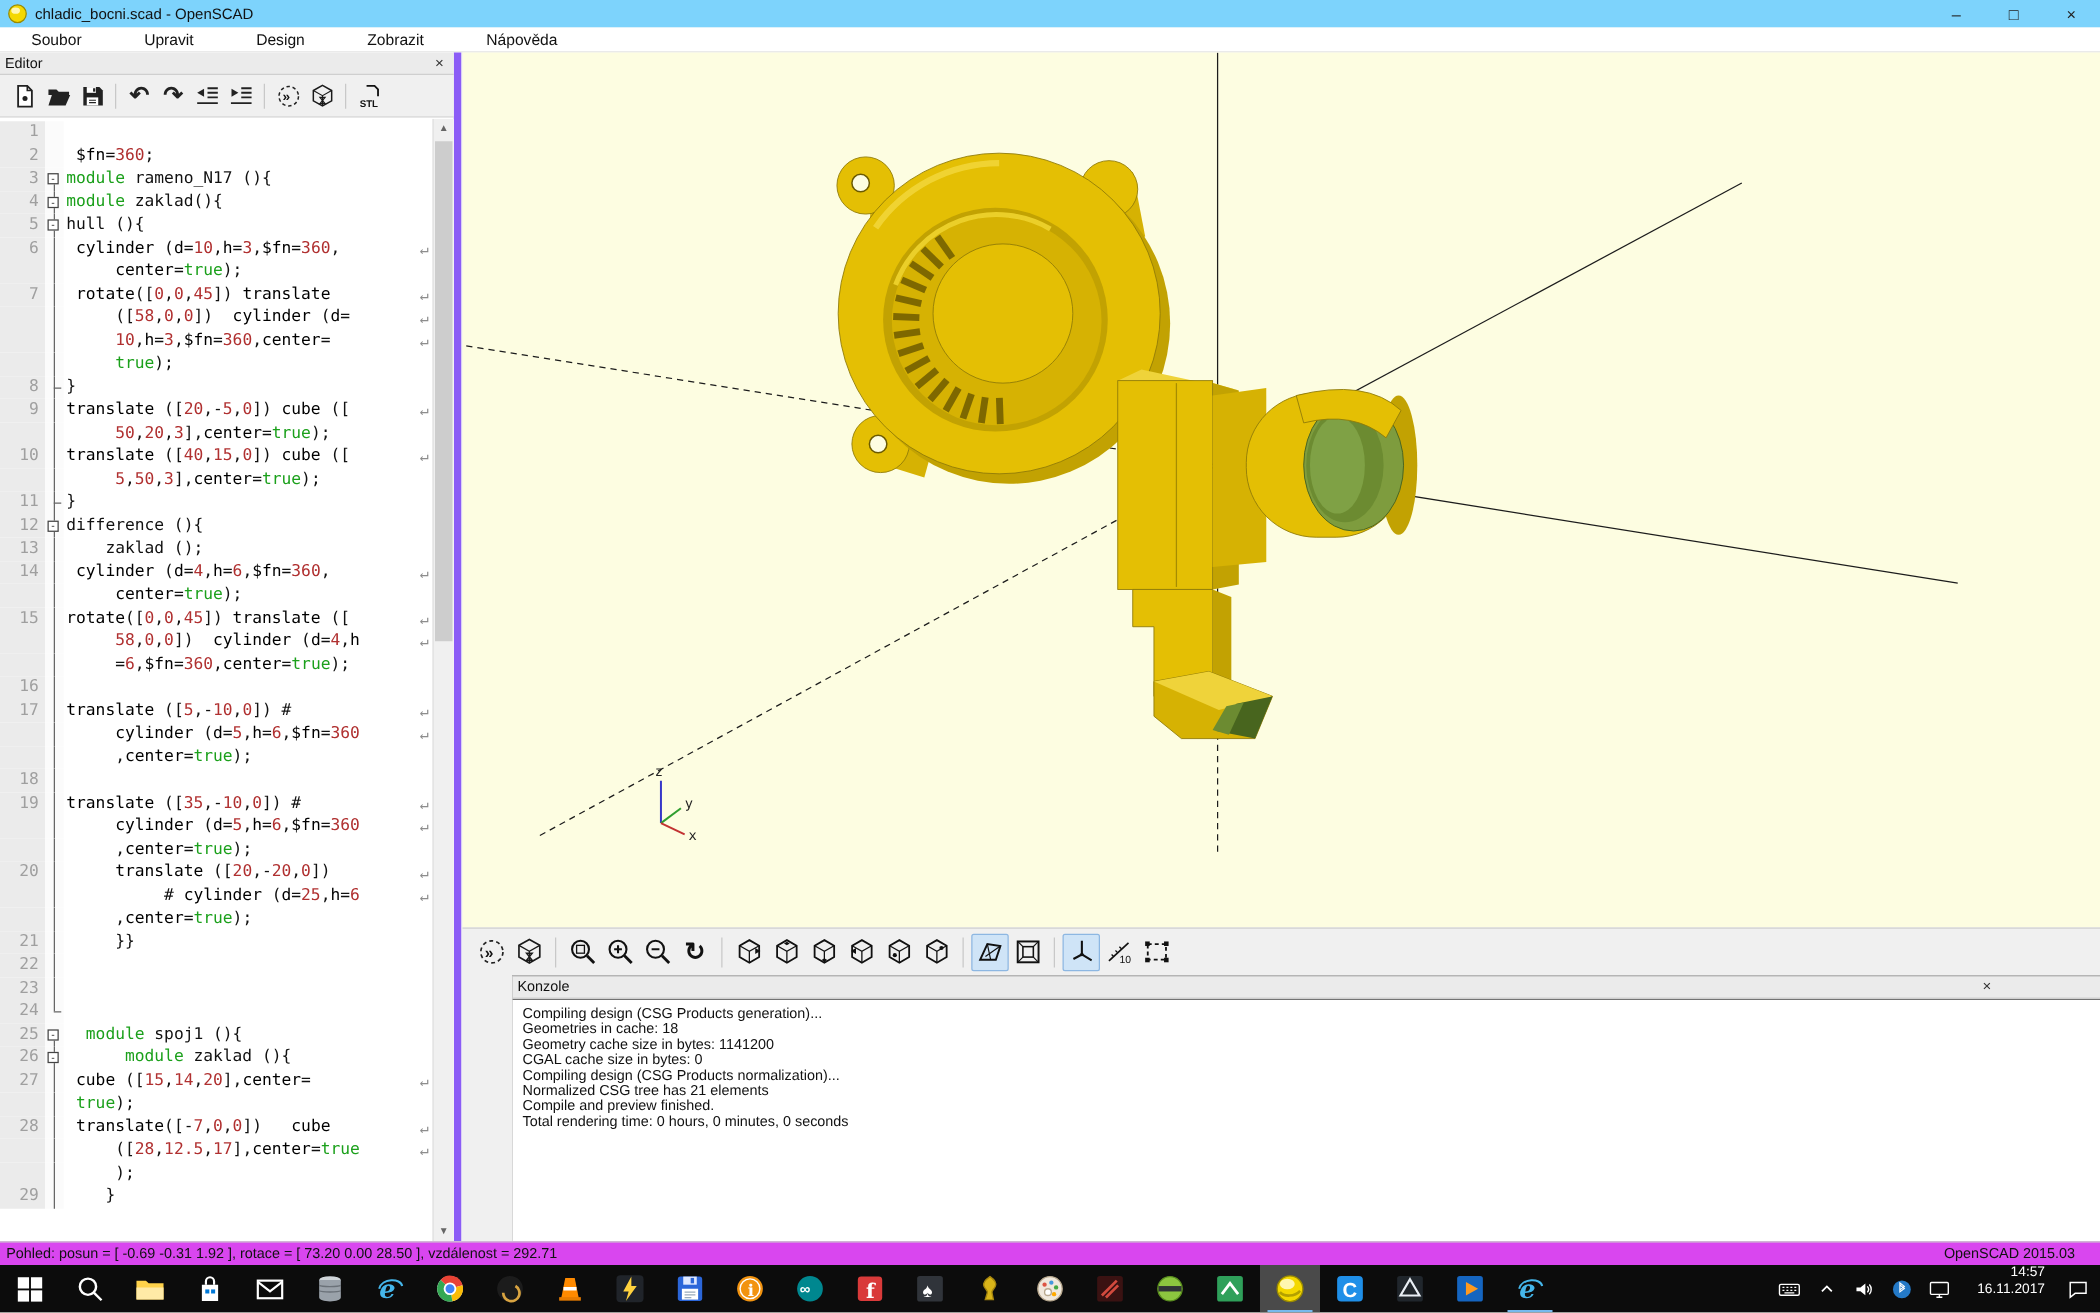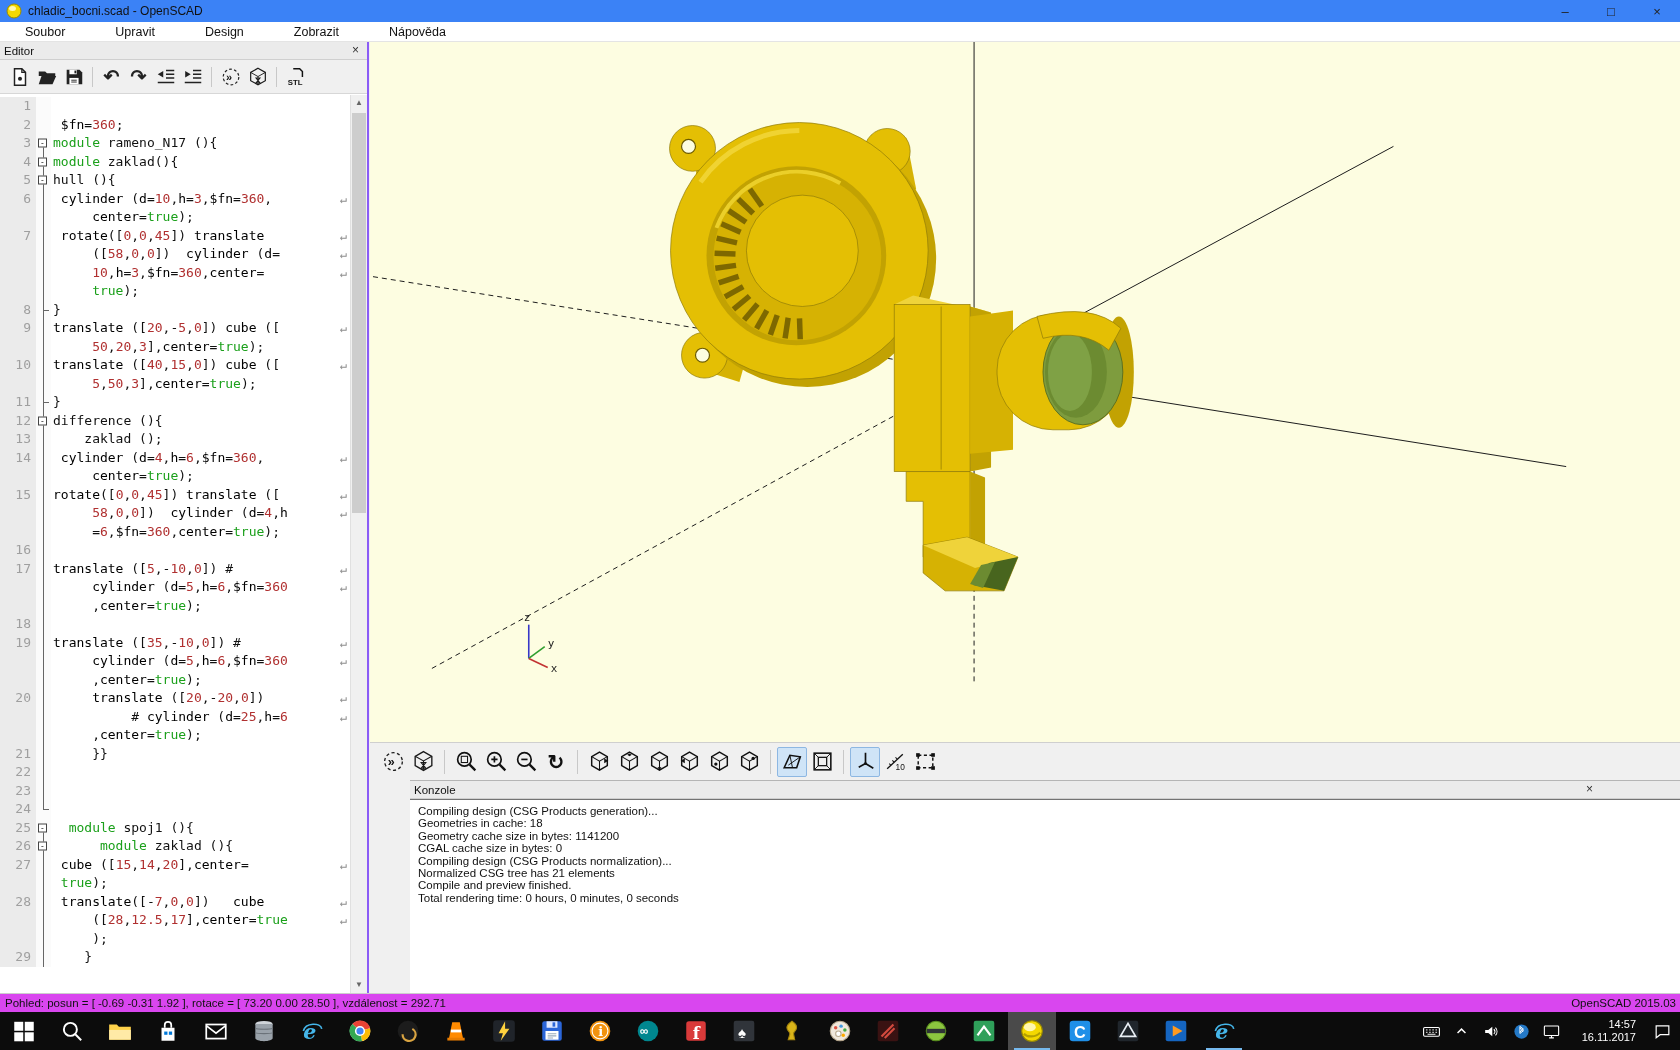--- a/index.html
+++ b/index.html
@@ -1,32 +1,32 @@
 <!DOCTYPE html>
 <html><head>
 <meta charset="utf-8">
 <style>
   html,body{margin:0;padding:0;background:#888;}
   *{box-sizing:border-box;}
   #app{position:relative;width:1680px;height:1050px;background:#f0f0f0;overflow:hidden;
        font-family:"Liberation Sans",sans-serif;color:#111;}
   
-  #titlebar{position:absolute;left:0;top:0;width:1680px;height:22px;background:#3b82f6;
+  #titlebar{position:absolute;left:0;top:0;width:1680px;height:22px;background:#7dd3fc;
             display:flex;align-items:center;font-size:12px;}
   #app-icon{width:16px;height:16px;margin:0 6px 0 6px;}
   #win-controls{margin-left:auto;display:flex;height:100%;}
   .winbtn{width:46px;height:100%;display:flex;align-items:center;justify-content:center;
           font-size:13px;color:#222;cursor:default;}
   
   #menubar{position:absolute;left:0;top:22px;width:1680px;height:20px;background:#fff;
            display:flex;align-items:center;font-size:12.5px;border-bottom:1px solid #e4e4e4;}
   .menu-item{padding:2px 25px;}
   
   #editor-dock{position:absolute;left:0;top:42px;width:369px;height:951px;background:#fff;
-               border-right:2px solid #8b5cf6;}
+               border-right:6px solid #8b5cf6;}
   .dock-header{height:18px;background:#ebebeb;border-bottom:1px solid #cfcfcf;font-size:11.5px;
                display:flex;align-items:center;padding:0 4px;position:relative;}
   .dock-close{position:absolute;top:1px;width:15px;text-align:center;font-size:12px;color:#333;}
   #editor-toolbar{height:34px;background:#f0f0f0;border-bottom:1px solid #d7d7d7;
                   display:flex;align-items:center;padding-left:6px;}
   .tbtn{width:27px;height:27px;display:flex;align-items:center;justify-content:center;}
   .tbtn svg{width:22px;height:22px;}
   .tbtn.txticon{font-size:19px;font-weight:bold;color:#222;line-height:1;}
   .tsep{width:1px;height:20px;background:#c8c8c8;margin:0 5px;}
   
@@ -75,33 +75,33 @@
   .vsep{width:1px;height:24px;background:#c8c8c8;margin:0 6px;}
   
   #console-dock{position:absolute;left:370px;top:780px;width:1310px;height:213px;background:#737373;
                 border-top:1px solid #b5b5b5;margin-left:40px;}
   #console-body{position:absolute;left:0;top:19px;right:0;bottom:0;background:#fff;
                 padding:5px 0 0 8px;font-size:11.5px;line-height:12.4px;color:#111;}
   
   #statusbar{position:absolute;left:0;top:993px;width:1680px;height:19px;background:#d946ef;
              border-top:1px solid #cdcdcd;font-size:11.5px;display:flex;align-items:center;}
   #status-left{padding-left:5px;}
-  #status-right{margin-left:auto;padding-right:4px;}
+  #status-right{margin-left:auto;padding-right:20px;}
   
   #taskbar{position:absolute;left:0;top:1012px;width:1680px;height:38px;background:#0c0c0c;
            display:flex;align-items:stretch;color:#fff;}
   .tb-item{width:48px;display:flex;align-items:center;justify-content:center;position:relative;flex:none;}
   .tb-item .ticon{width:26px;height:26px;display:flex;align-items:center;justify-content:center;}
   .tb-item .ticon svg{width:26px;height:26px;}
   .tb-item.active{background:#4a4a4a;}
   .tb-item.running::after{content:'';position:absolute;left:6px;right:6px;bottom:0;height:2px;background:#76b9ed;}
   #tray{margin-left:auto;display:flex;align-items:stretch;}
   .tray-item{width:30px;display:flex;align-items:center;justify-content:center;flex:none;}
   .tray-item svg{width:19px;height:19px;}
-  #clock{width:78px;display:flex;flex-direction:column;align-items:flex-end;justify-content:center;
+  #clock{width:78px;display:flex;flex-direction:column;align-items:flex-end;justify-content:flex-start;
          font-size:11px;line-height:13px;padding-right:8px;}
 </style>
 </head>
 <body>
 
 <div id="app">
 
   <div id="titlebar">
     <span id="app-icon">
       <svg viewBox="0 0 16 16">

